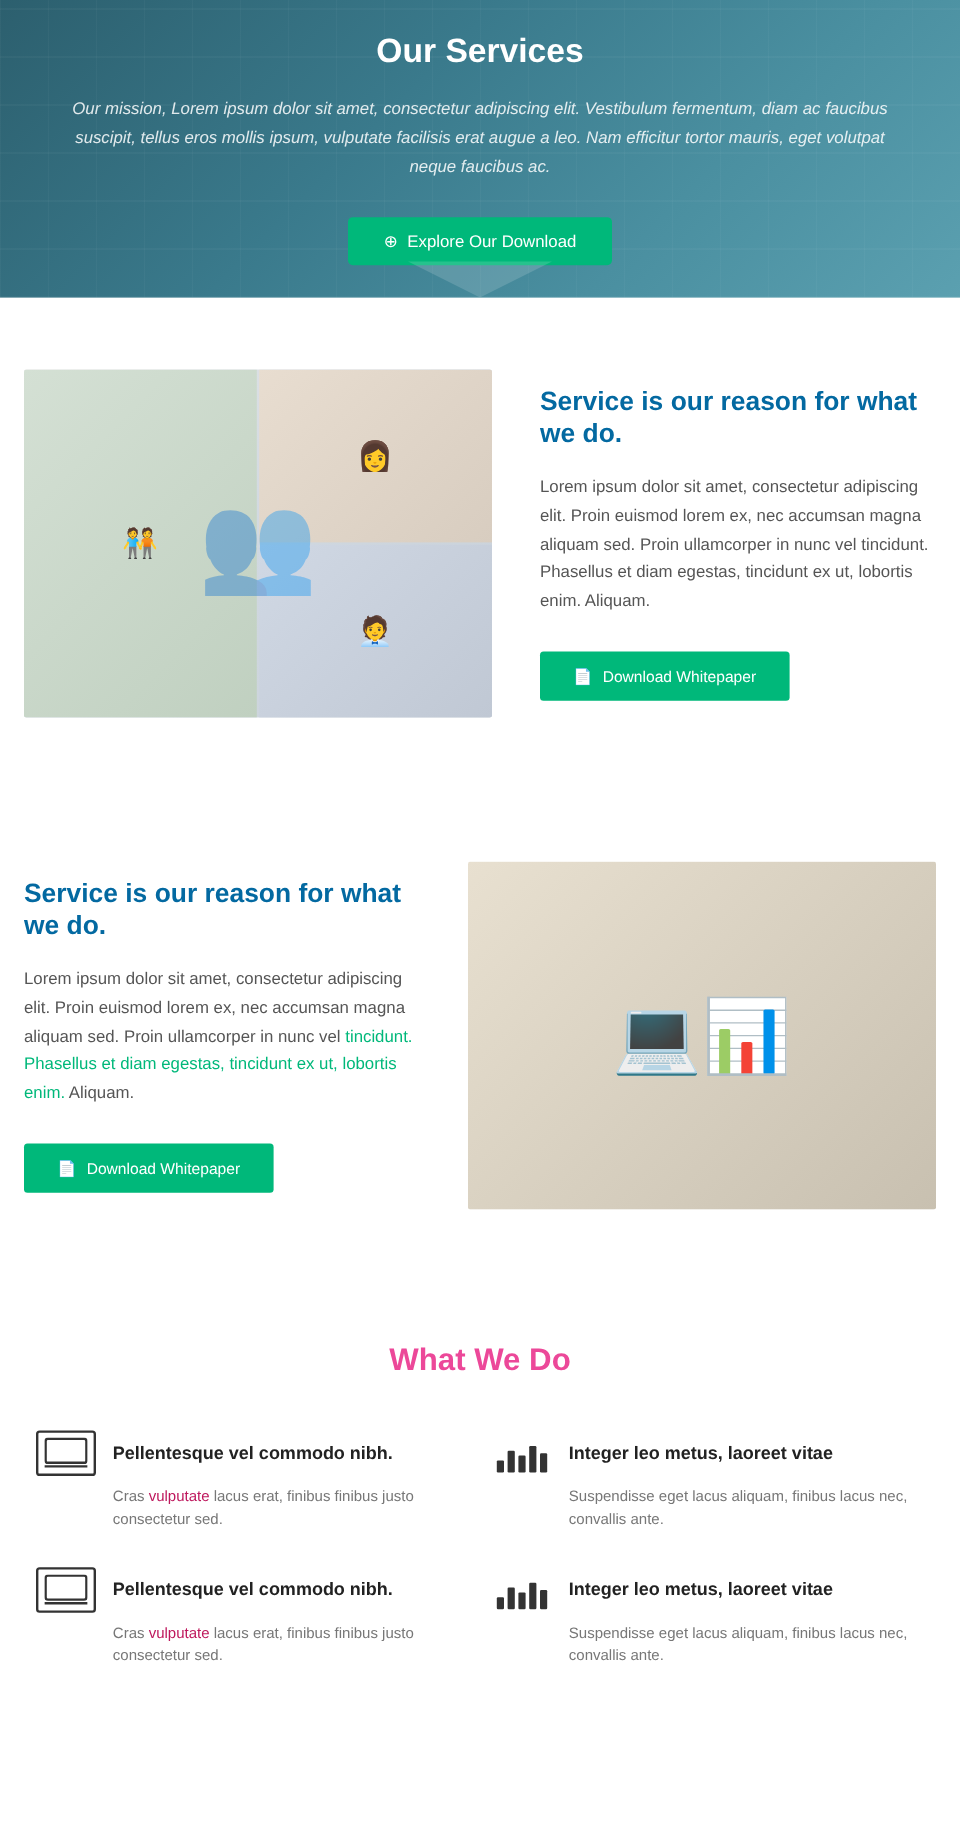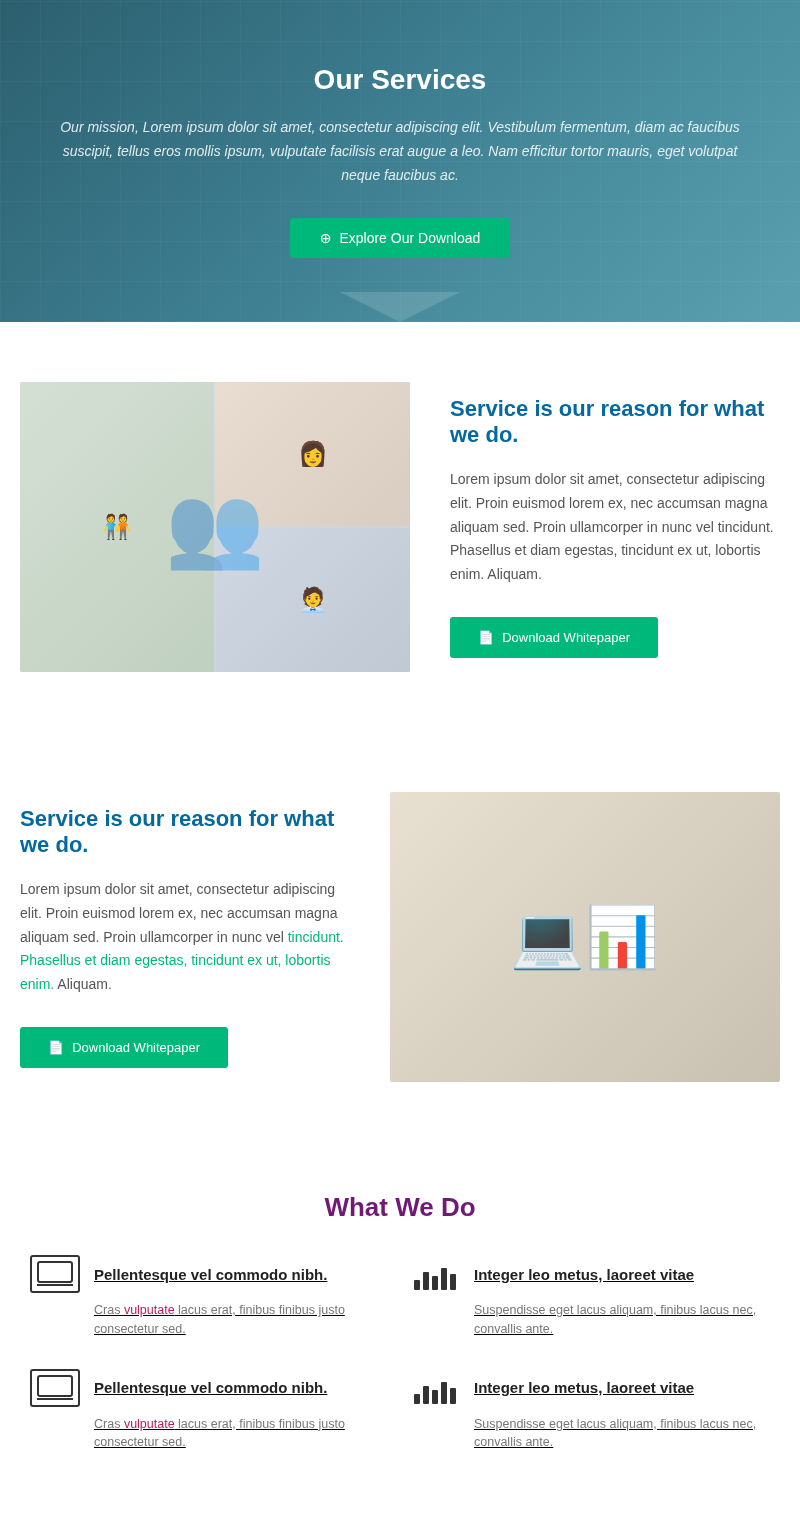--- a/index.html
+++ b/index.html
@@ -2,21 +2,21 @@
 <html><head>
   <meta charset="utf-8">
   <style>
     * { margin: 0; padding: 0; box-sizing: border-box; }
     body { font-family: 'Segoe UI', Arial, sans-serif; background: #fff; width: 800px; }
 
     
     .hero {
       position: relative;
       width: 100%;
-      height: 322px;
+      height: 248px;
       background: linear-gradient(135deg, #2c5f6e 0%, #3a7a8c 40%, #4a8fa0 70%, #5ba0b0 100%);
       display: flex;
       flex-direction: column;
       align-items: center;
       justify-content: center;
       text-align: center;
       padding: 40px 60px;
       overflow: hidden;
     }
     .hero::before {
@@ -130,30 +130,30 @@
     }
 
     
     .what-we-do {
       padding: 50px 30px 60px;
       text-align: center;
     }
     .section-title {
       font-size: 26px;
       font-weight: 700;
-      color: #701a75;
-      margin-bottom: 32px;
+      color: #ec4899;
+      margin-bottom: 43px;
     }
     .features-grid {
       display: grid;
       grid-template-columns: 1fr 1fr;
       gap: 30px 20px;
       text-align: left;
     }
-    .feature-item { display: flex; flex-direction: column; gap: 8px; text-decoration: underline; }
+    .feature-item { display: flex; flex-direction: column; gap: 8px; }
     .feature-header { display: flex; align-items: center; gap: 14px; }
     .feature-icon {
       width: 50px;
       height: 38px;
       border: 2px solid #333;
       border-radius: 3px;
       display: flex;
       align-items: center;
       justify-content: center;
       flex-shrink: 0;

